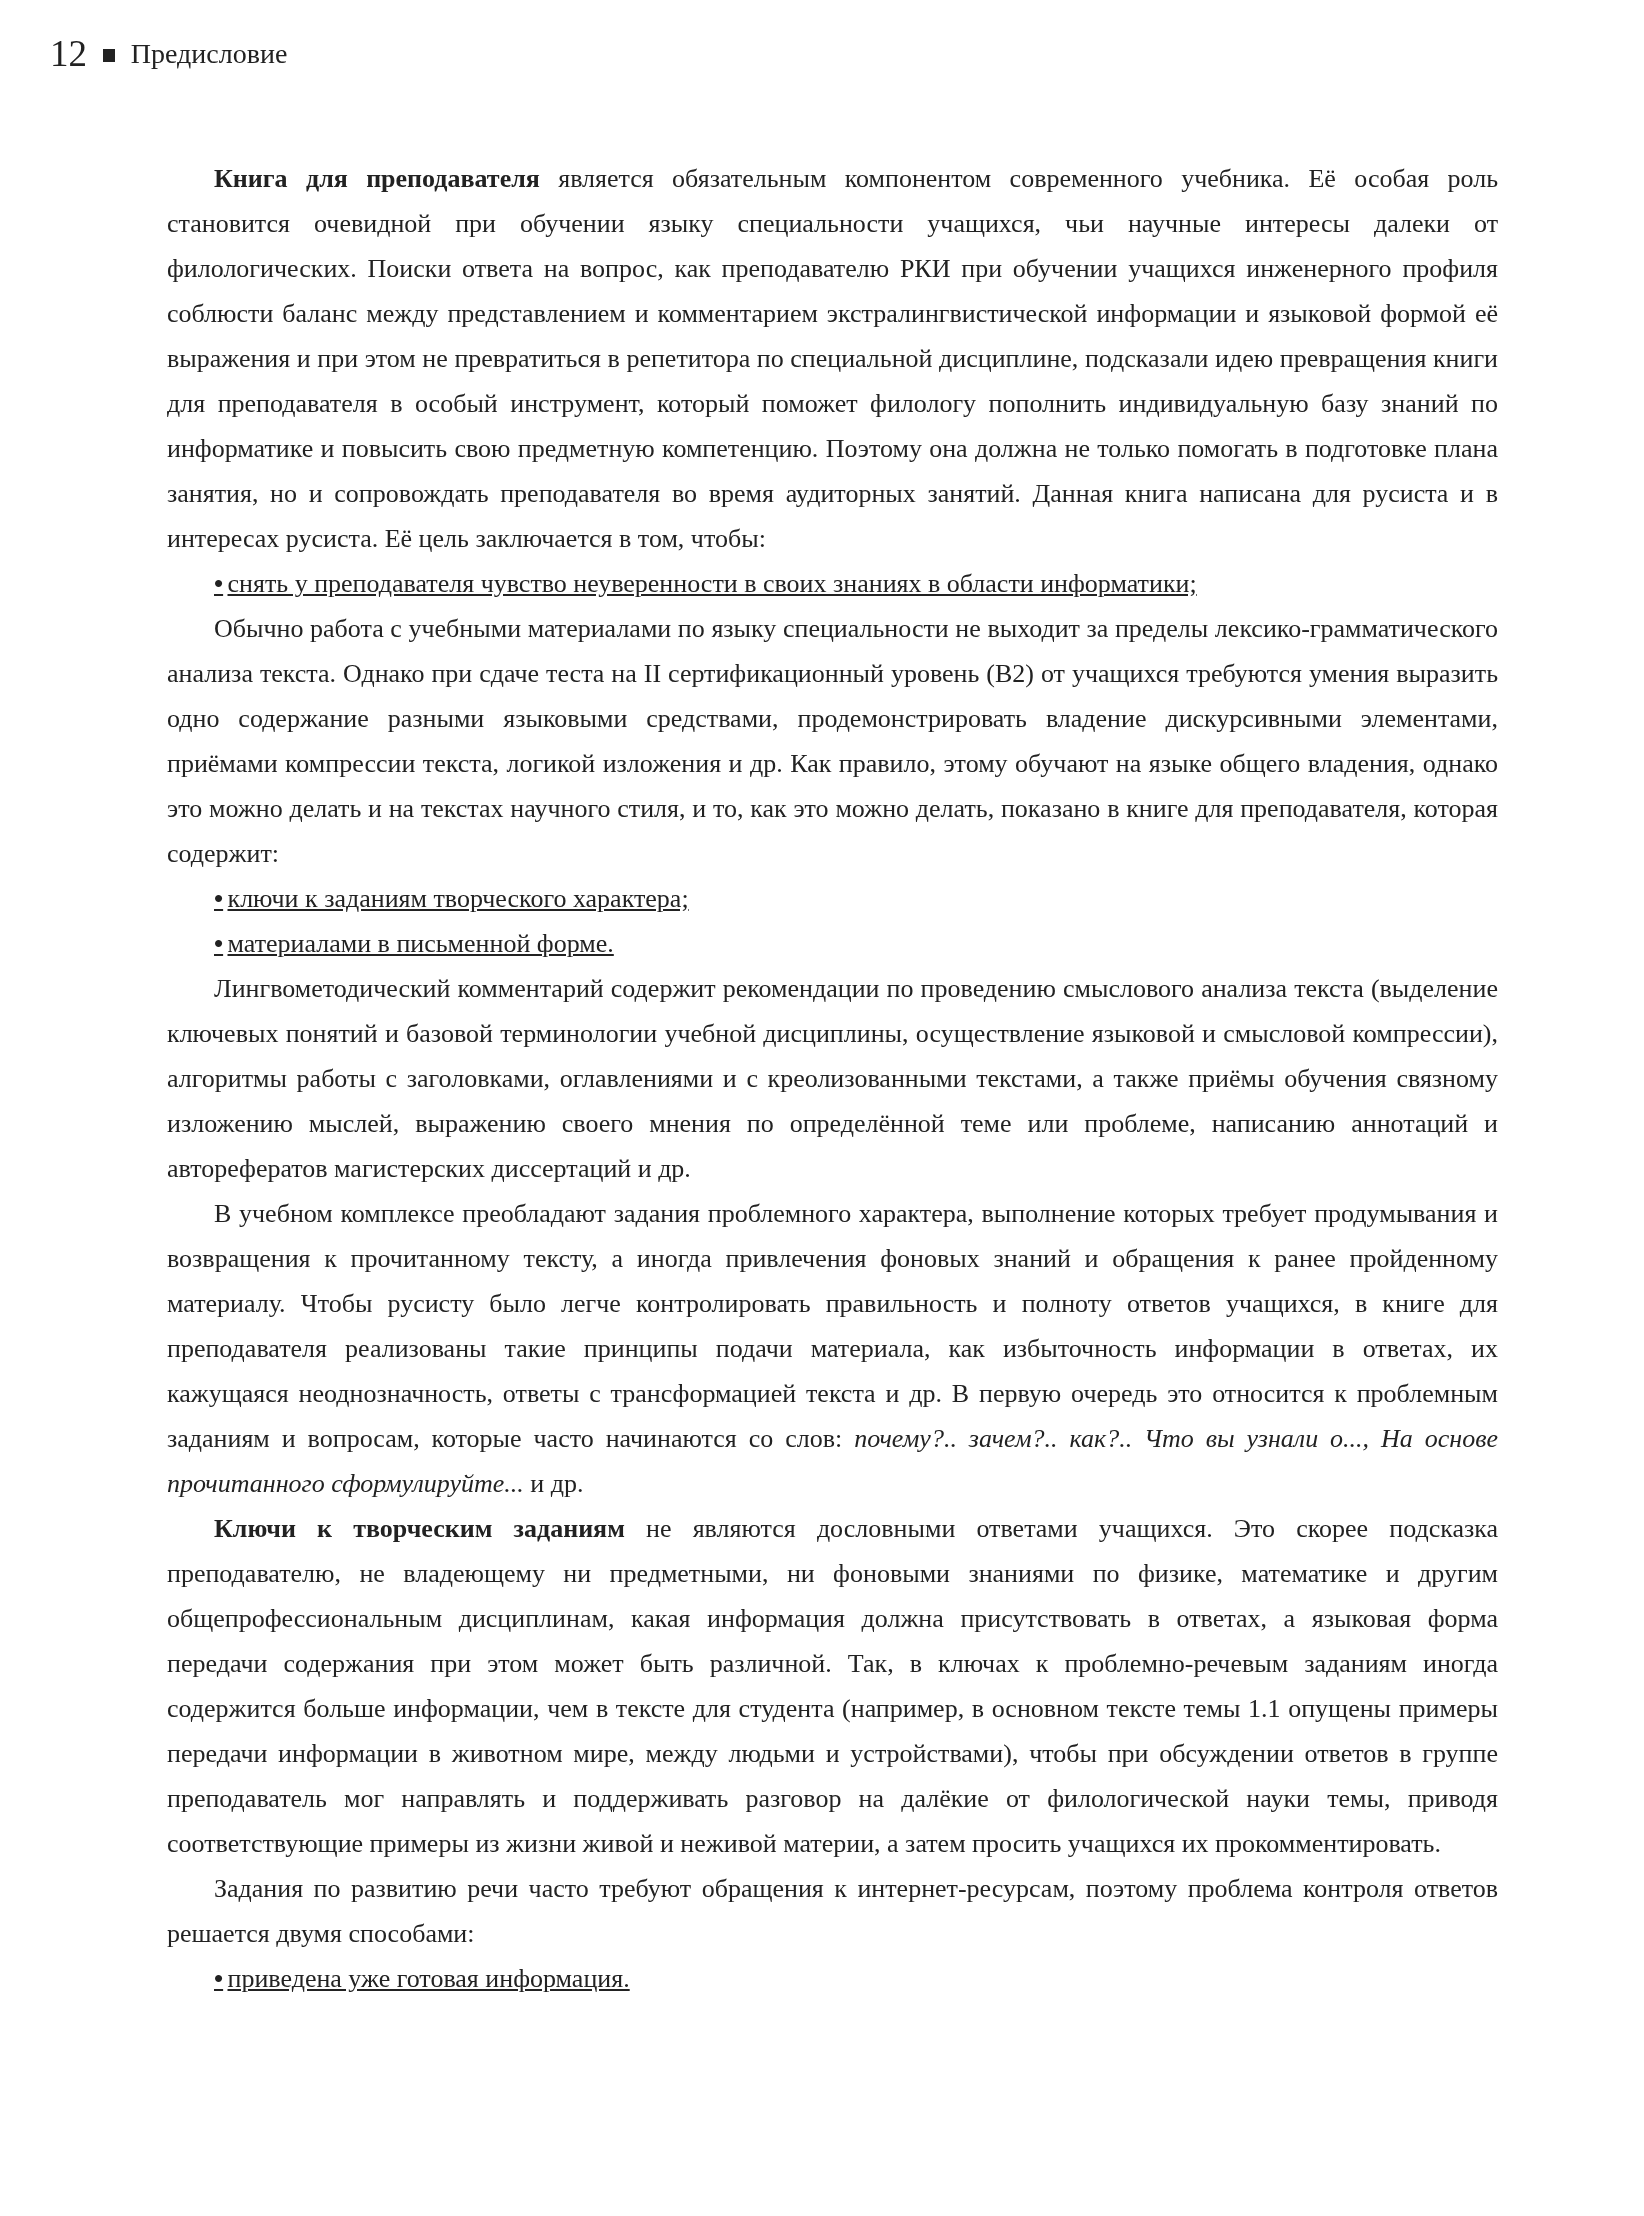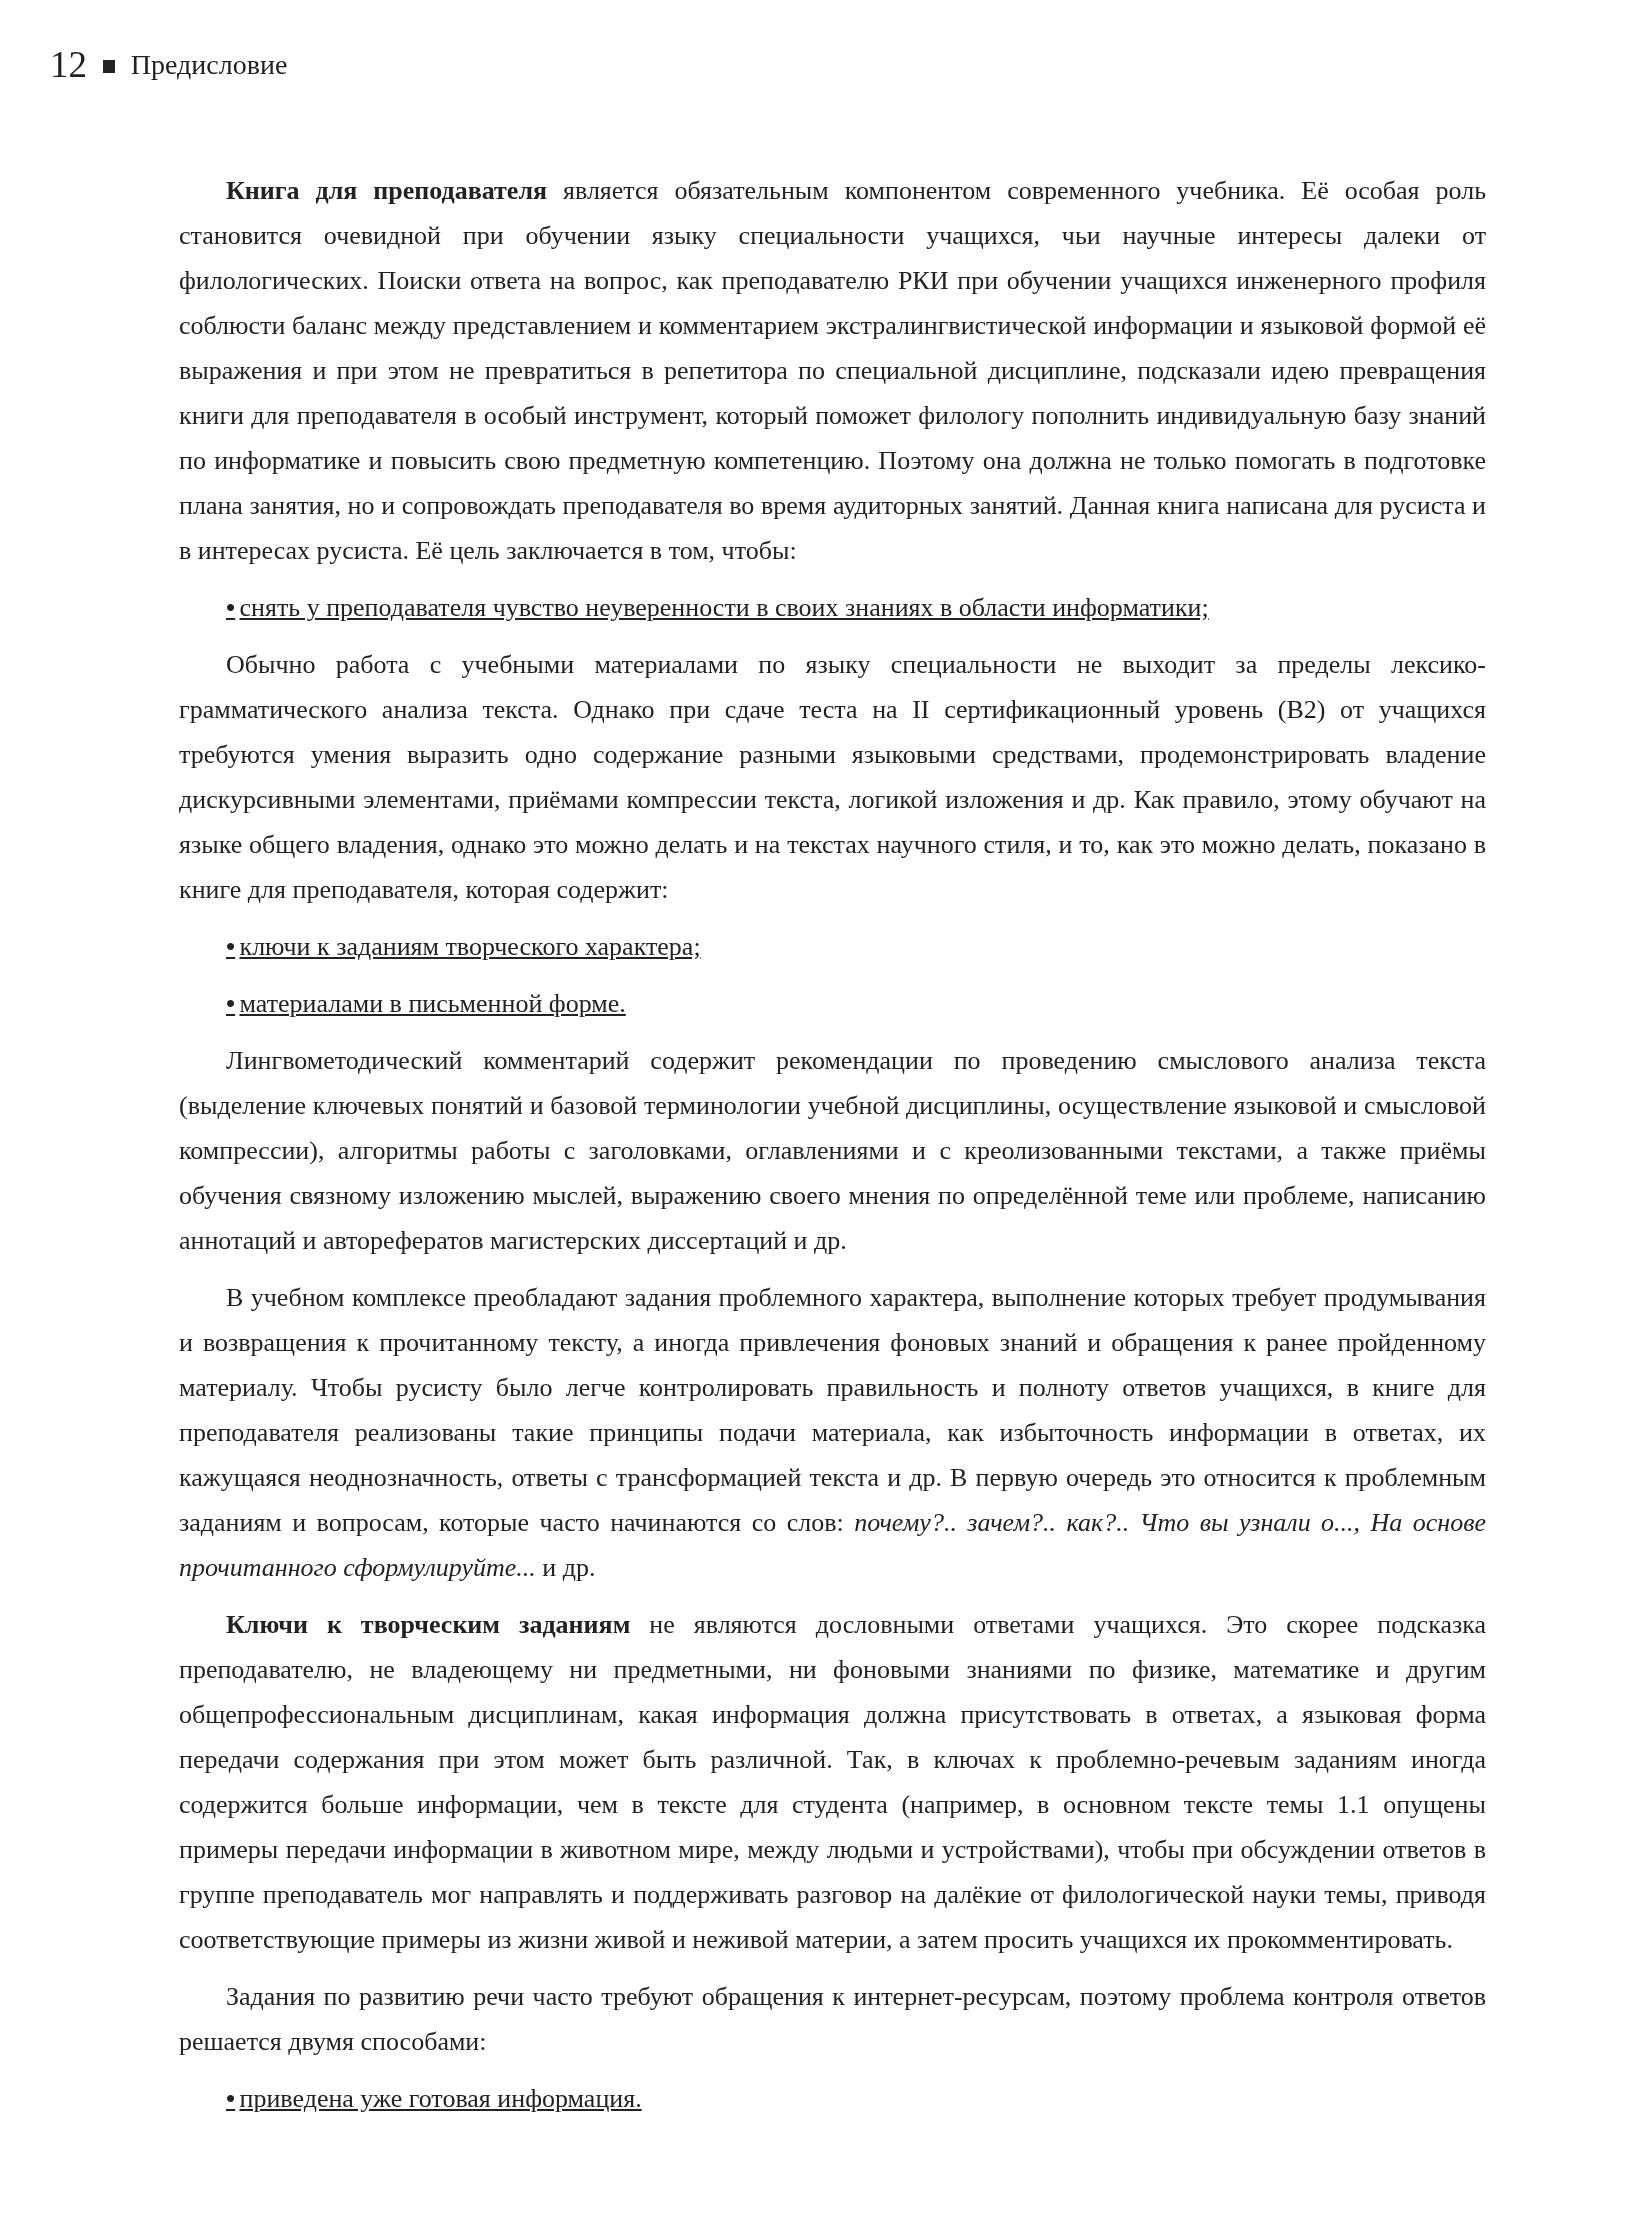--- a/index.html
+++ b/index.html
@@ -1,25 +1,25 @@
 <!DOCTYPE html>
 <html style="font-size:11.8px"><head>
 <meta charset="utf-8">
 <style>
   html, body { margin: 0; padding: 0; background: #ffffff; }
   body { width: 1644px; height: 2216px; position: relative; overflow: hidden;
          font-family: "Liberation Serif", "DejaVu Serif", serif; color: #222; }
-  .running-head { position: absolute; left: 50px; top: 43px; font-size: 34px; line-height: 44px;
+  .running-head { position: absolute; left: 50px; top: 32px; font-size: 34px; line-height: 44px;
                   display: flex; align-items: center; gap: 16px; }
   .running-head .num { font-size: 37px; }
   .running-head .sq { width: 11.8px; height: 13.2px; background: #222; display: inline-block; margin-top: 2.9px; }
   .running-head .title { font-size: 28px; }
   .body { position: absolute; left: 167px; top: 156px; width: 1331px;
           font-size: 26px; line-height: 45px; text-align: justify; hyphens: manual; }
-  .body p { margin: 12px; text-indent: 47px; }
+  .body p { margin: 0; text-indent: 47px; }
   .body .bullet { text-indent: 47px; text-decoration: underline; }
   .body .bullet::before { content: "\2022"; font-weight: bold; margin-right: 4.4px; }
   b { font-weight: bold; }
   i { font-style: italic; }
 </style>
 </head>
 <body>
 
 <div class="running-head">
   <span class="num">12</span>

